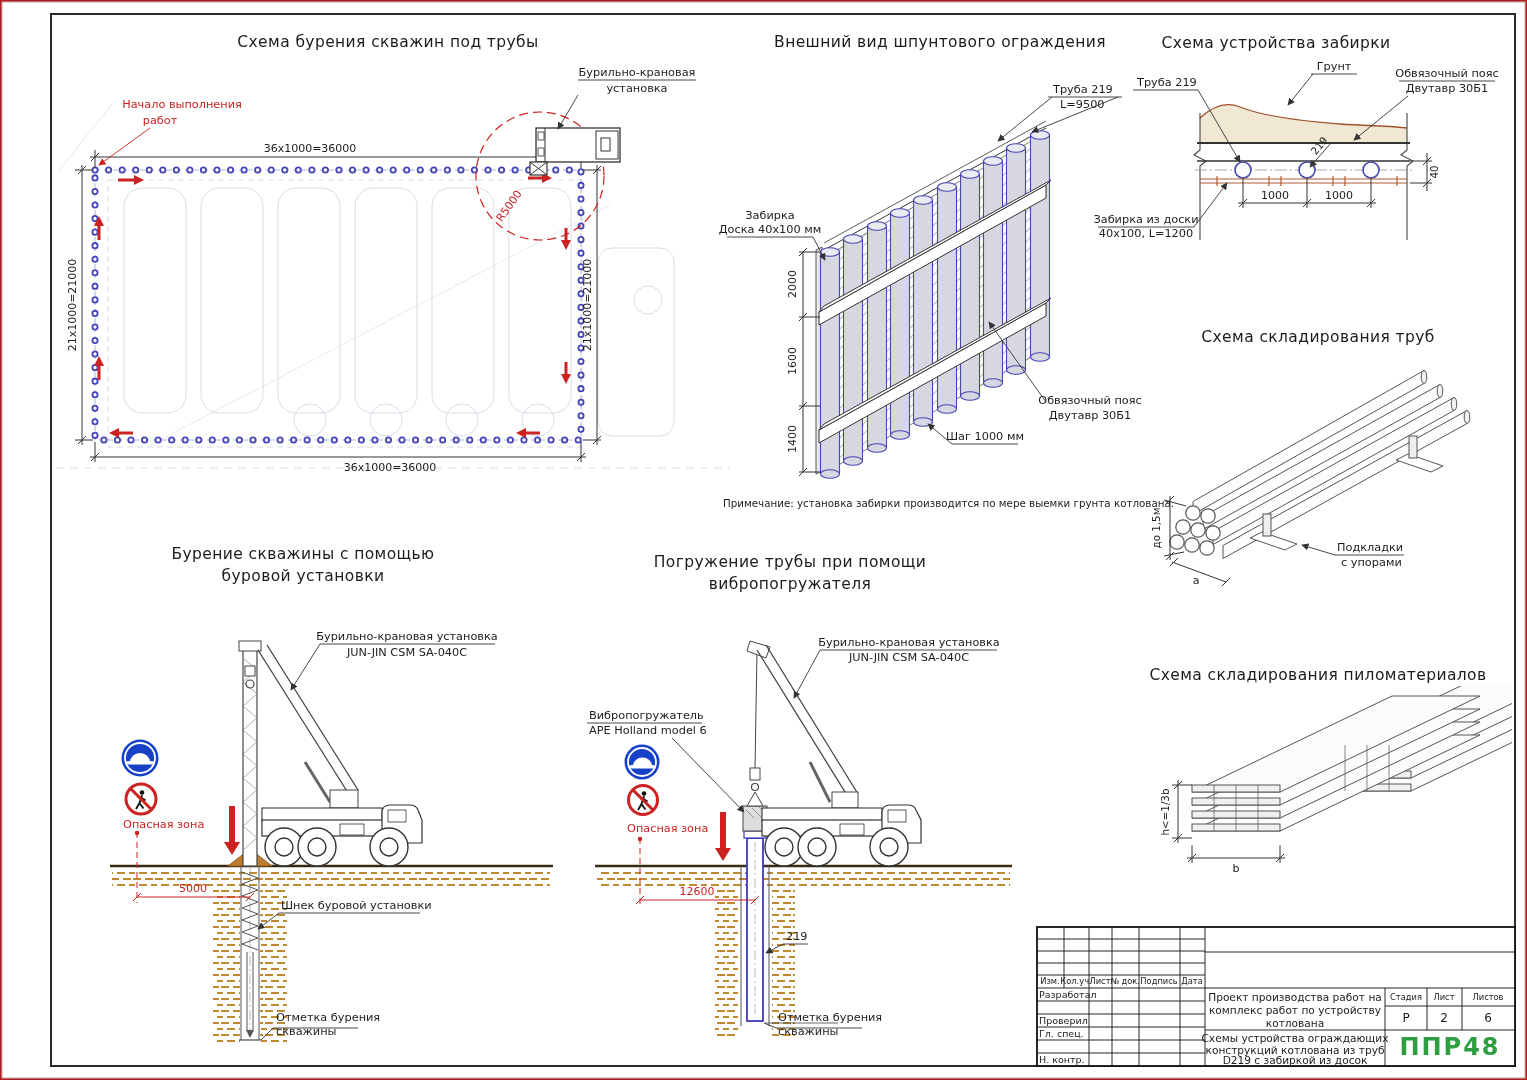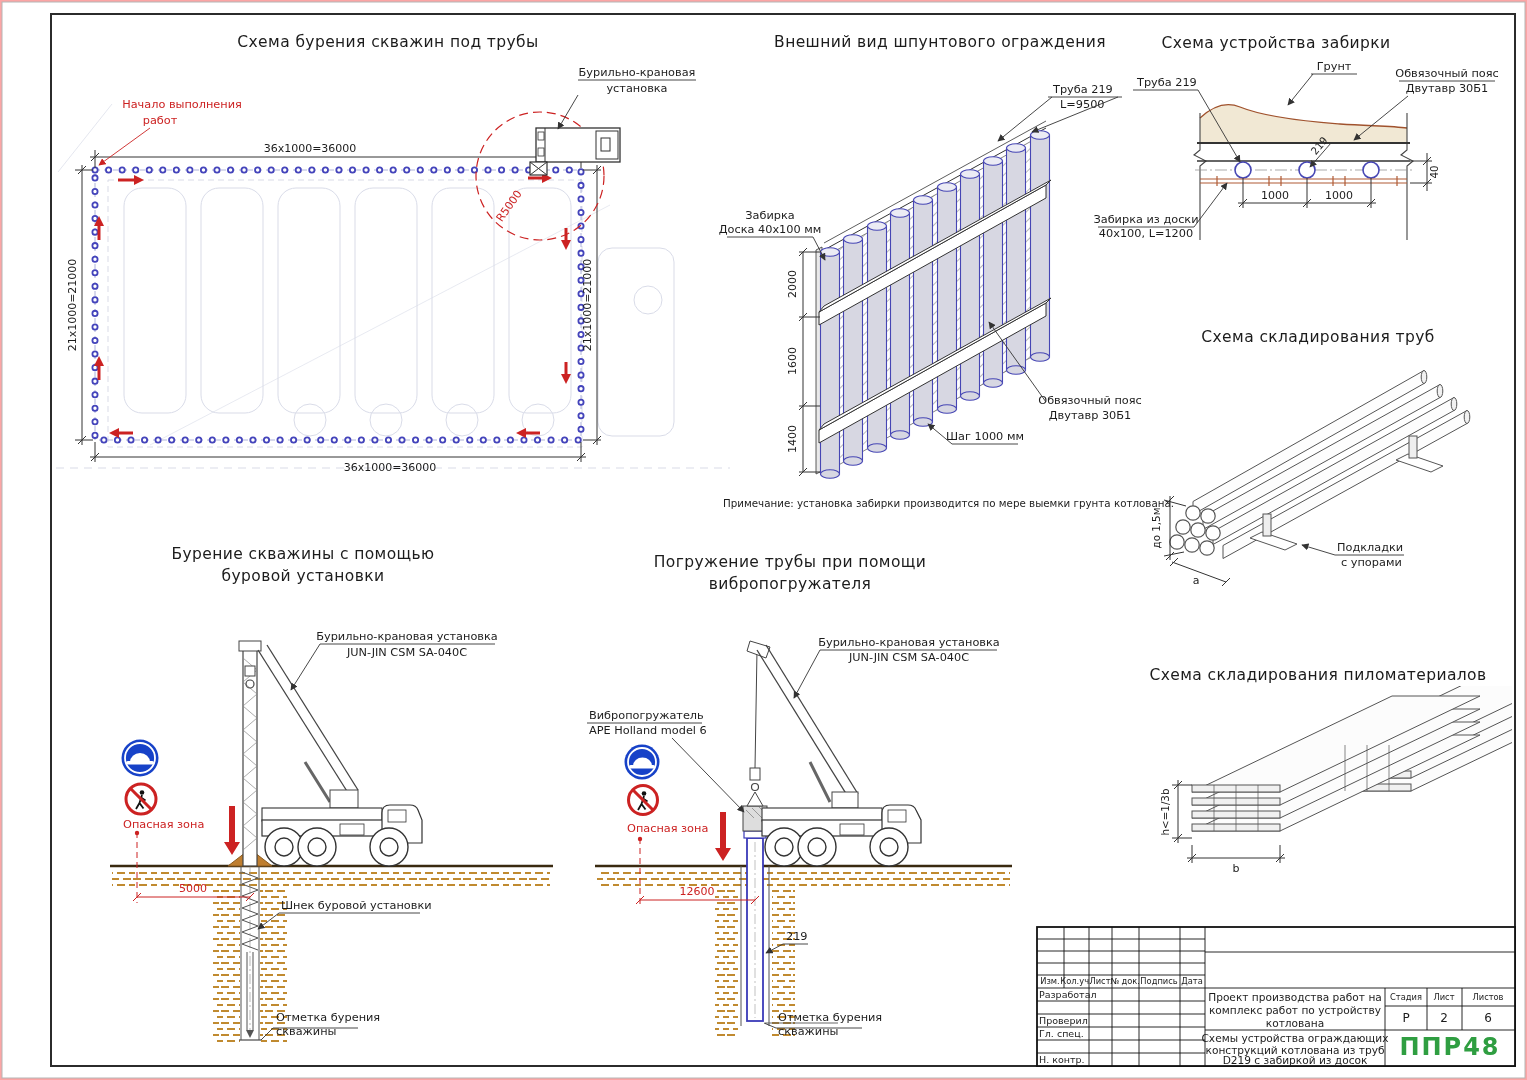--- a/index.html
+++ b/index.html
@@ -1,16 +1,16 @@
 <!DOCTYPE html>
 <html><head>
 <meta charset="utf-8">
 <style>
   html,body{margin:0;padding:0;background:#cfcfcf;}
-  .sheet{position:relative;width:1527px;height:1080px;background:#fca5a5;overflow:hidden;
+  .sheet{position:relative;width:1527px;height:1080px;background:#b91c1c;overflow:hidden;
          font-family:"DejaVu Sans","Liberation Sans",sans-serif;}
   svg{position:absolute;left:0;top:0;}
   svg text{font-family:"DejaVu Sans","Liberation Sans",sans-serif;fill:#1c1c1c;}
   .t{font-size:15.5px;letter-spacing:.4px;}
   .lb{font-size:11.3px;}
   .sm{font-size:10.3px;}
   .dim{font-size:11px;}
   .red{fill:#cc2222;}
   .tb-h{font-size:8.3px;}
   .tb-r{font-size:9.5px;}

